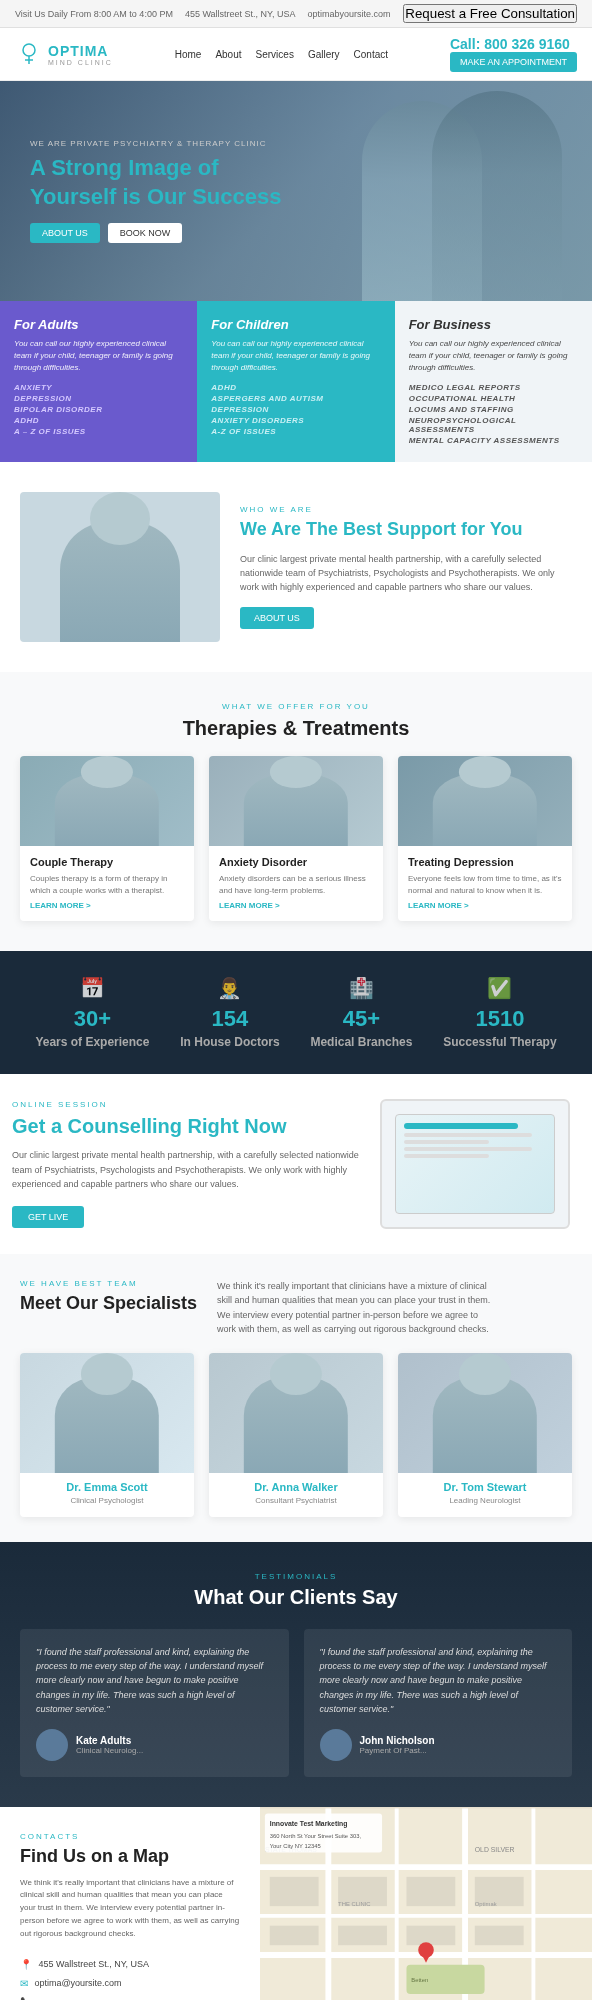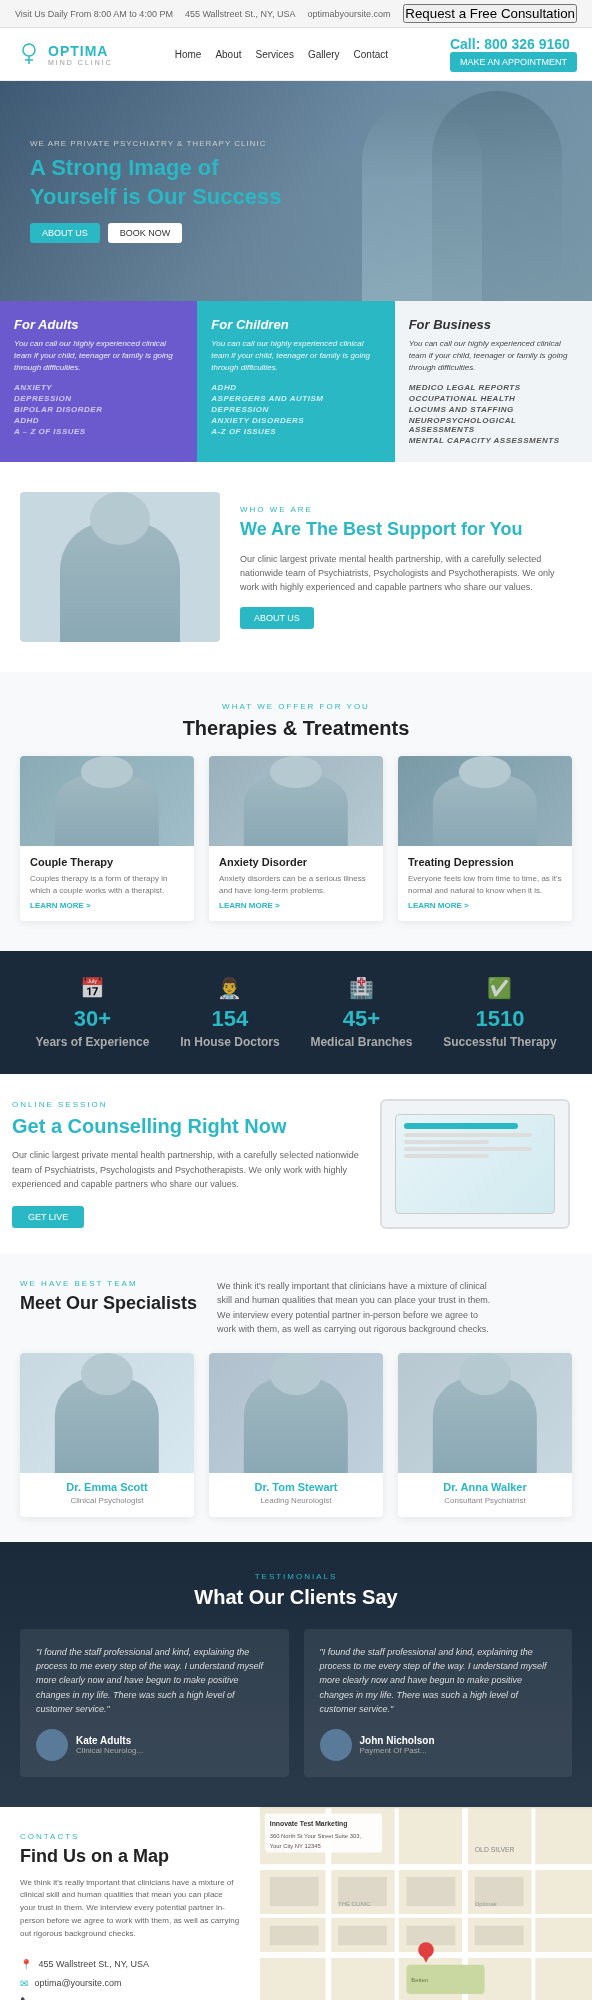--- a/index.html
+++ b/index.html
@@ -336,28 +336,28 @@
     </div>
     <p>We think it's really important that clinicians have a mixture of clinical skill and human qualities that mean you can place your trust in them. We interview every potential partner in-person before we agree to work with them, as well as carrying out rigorous background checks.</p>
   </div>
   <div class="specialist-cards">
     <div class="spec-card">
       <div class="spec-img spec1 photo-placeholder"></div>
       <div class="spec-name">Dr. Emma Scott</div>
       <div class="spec-role">Clinical Psychologist</div>
     </div>
     <div class="spec-card">
+      <div class="spec-img spec2 photo-placeholder"></div>
+      <div class="spec-name">Dr. Anna Walker</div>
+      <div class="spec-role">Consultant Psychiatrist</div>
+    </div>
+    <div class="spec-card">
       <div class="spec-img spec3 photo-placeholder"></div>
       <div class="spec-name">Dr. Tom Stewart</div>
       <div class="spec-role">Leading Neurologist</div>
-    </div>
-    <div class="spec-card">
-      <div class="spec-img spec2 photo-placeholder"></div>
-      <div class="spec-name">Dr. Anna Walker</div>
-      <div class="spec-role">Consultant Psychiatrist</div>
     </div>
   </div>
 </section>
 
 <section class="testimonials">
   <div class="test-label">TESTIMONIALS</div>
   <h2 class="test-title">What Our Clients Say</h2>
   <div class="test-cards">
     <div class="test-card">
       <p class="test-quote">"I found the staff professional and kind, explaining the process to me every step of the way. I understand myself more clearly now and have begun to make positive changes in my life. There was such a high level of customer service."</p>

